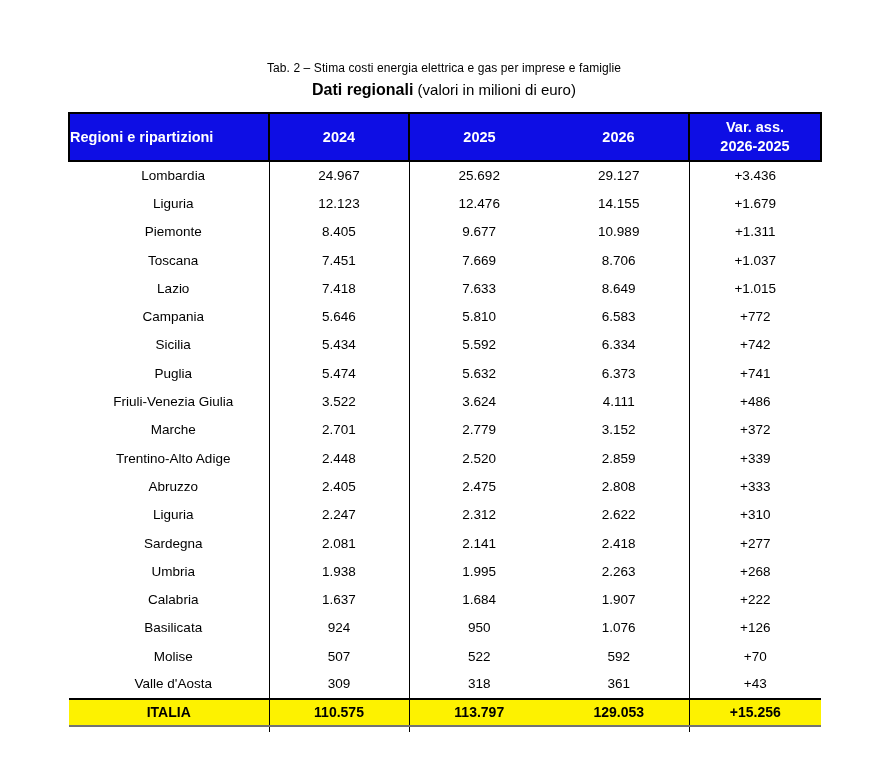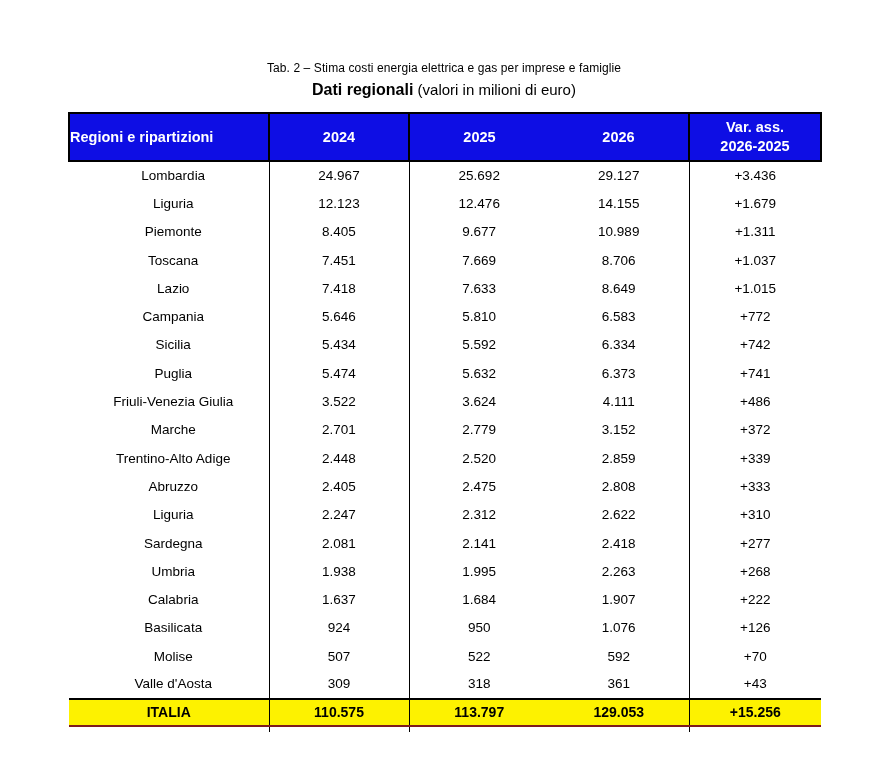--- a/index.html
+++ b/index.html
@@ -63,21 +63,21 @@
   tbody td:nth-child(5), tfoot td:nth-child(5) {
     border-left: 1px solid #000000;
   }
 
   tfoot tr.total td {
     background: #fdf200;
     font-weight: bold;
     font-size: 14px;
     height: 27px;
     border-top: 2px solid #000000;
-    border-bottom: 2px solid #7f1d1d;
+    border-bottom: 2px solid #737373;
     text-align: center;
     vertical-align: middle;
     padding: 0;
   }
   tfoot tr.sliver td { height: 6px; background: #ffffff; padding: 0; }
 </style>
 </head>
 <body>
 
 <div class="page">

